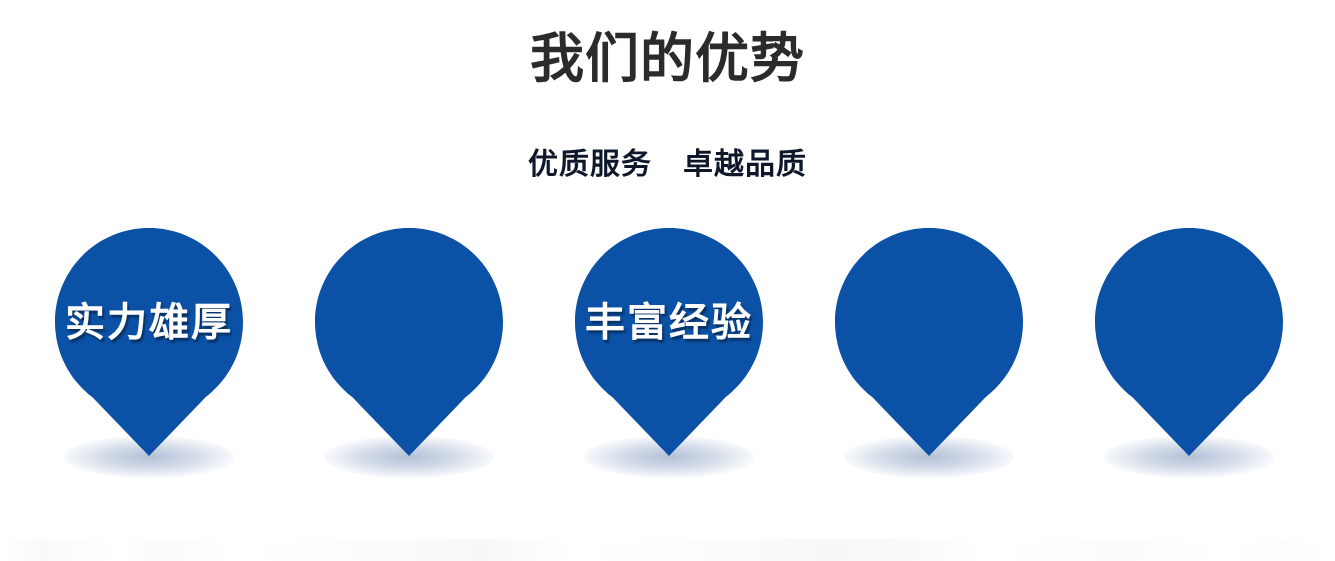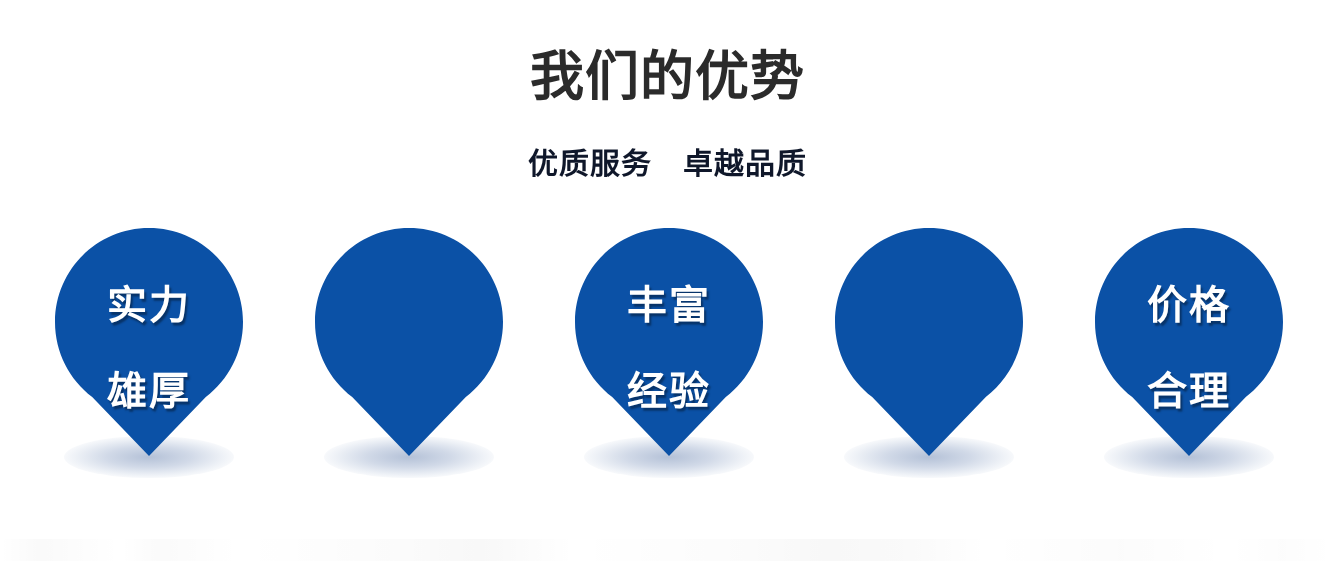--- a/index.html
+++ b/index.html
@@ -27,21 +27,21 @@
   .heading-block {
     position: absolute;
     top: 0;
     left: 0;
     width: 1335px;
     text-align: center;
   }
 
   .main-title {
     position: absolute;
-    top: 46px;
+    top: 28px;
     left: 0;
     width: 1335px;
     text-align: center;
     font-size: 54px;
     line-height: 62px;
     font-weight: bold;
     color: #2b2b2b;
     letter-spacing: 1px;
     font-family: "DejaVu Sans", "Liberation Sans", sans-serif;
     white-space: nowrap;
@@ -113,33 +113,32 @@
     height: 228px;
   }
 
   .pin-label {
     position: absolute;
     top: 0;
     left: 0;
     width: 188px;
     height: 188px;
     display: flex;
-    flex-direction: column;
+    flex-direction: row;
     align-items: center;
-    justify-content: flex-end;
+    justify-content: center;
     color: #ffffff;
     font-size: 40px;
     line-height: 50px;
     font-weight: bold;
     letter-spacing: 2px;
     text-shadow: 2px 3px 2px rgba(0, 0, 0, 0.38);
     font-family: "DejaVu Sans", "Liberation Sans", sans-serif;
     pointer-events: none;
     white-space: nowrap;
-    gap: 36px;
   }
 
   .pin-label .line {
     display: block;
   }
 
   
   .bottom-band {
     position: absolute;
     left: 0;
@@ -225,23 +224,19 @@
     </div>
 
 
     <div class="pin">
       <div class="pin-shadow"></div>
       <div class="pin-body">
         <svg viewBox="0 0 188 228" xmlns="http://www.w3.org/2000/svg">
           <path d="M94 0 C42.1 0 0 42.1 0 94 C0 124.6 14.6 151.8 37.2 169.0 L94 228 L150.8 169.0 C173.4 151.8 188 124.6 188 94 C188 42.1 145.9 0 94 0 Z" fill="#0B51A6"></path>
         </svg>
       </div>
-      <div class="pin-label">
-        <span class="line">价格</span>
-        <span class="line">合理</span>
-      </div>
     </div>
 
   </div>
 
   <div class="bottom-band"></div>
 
 </div>
 
 </body></html>

